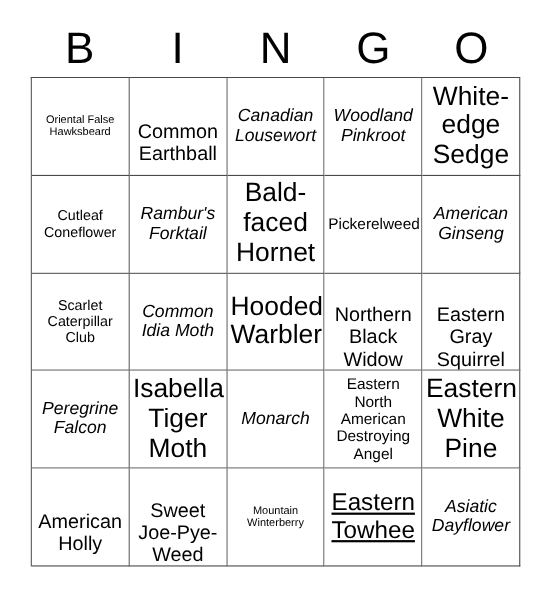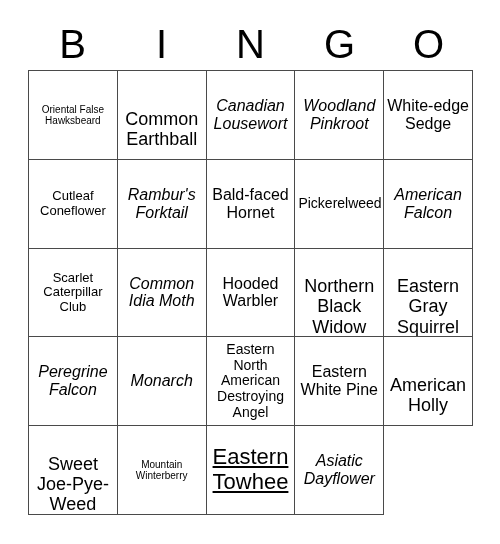--- a/index.html
+++ b/index.html
@@ -73,21 +73,21 @@
   .cell-text {
     display: block;
     width: 100%;
     line-height: 1.12;
     color: #000000;
     white-space: pre-line;
   }
 
   
   .fs-xxl .cell-text { font-size: 22px; text-decoration: underline; }
-  .fs-xl  .cell-text { font-size: 16px; }
+  .fs-xl  .cell-text { font-size: 24px; }
   .fs-lg  .cell-text { font-size: 18px; margin-top: 28px; }
   .fs-md  .cell-text { font-size: 16px; font-style: italic; }
   .fs-sm  .cell-text { font-size: 13px; }
   .fs-xs  .cell-text { font-size: 10px; }
   .fs-xxs .cell-text { font-size: 14px; }
 </style>
 </head>
 <body>
 
 <div id="card">
@@ -122,39 +122,42 @@
       <div class="cell fs-md">
         <span class="cell-text">Rambur's Forktail</span>
       </div>
       <div class="cell fs-xl">
         <span class="cell-text">Bald-faced Hornet</span>
       </div>
       <div class="cell fs-xxs">
         <span class="cell-text">Pickerelweed</span>
       </div>
       <div class="cell fs-md">
-        <span class="cell-text">American Falcon</span>
+        <span class="cell-text">American Ginseng</span>
       </div>
       <div class="cell fs-sm">
         <span class="cell-text">Scarlet Caterpillar Club</span>
       </div>
       <div class="cell fs-md">
         <span class="cell-text">Common Idia Moth</span>
       </div>
       <div class="cell fs-xl">
         <span class="cell-text">Hooded Warbler</span>
       </div>
       <div class="cell fs-lg">
         <span class="cell-text">Northern Black Widow</span>
       </div>
       <div class="cell fs-lg">
         <span class="cell-text">Eastern Gray Squirrel</span>
       </div>
       <div class="cell fs-md">
         <span class="cell-text">Peregrine Falcon</span>
+      </div>
+      <div class="cell fs-xl">
+        <span class="cell-text">Isabella Tiger Moth</span>
       </div>
       <div class="cell fs-md">
         <span class="cell-text">Monarch</span>
       </div>
       <div class="cell fs-xxs">
         <span class="cell-text">Eastern North American Destroying Angel</span>
       </div>
       <div class="cell fs-xl">
         <span class="cell-text">Eastern White Pine</span>
       </div>

